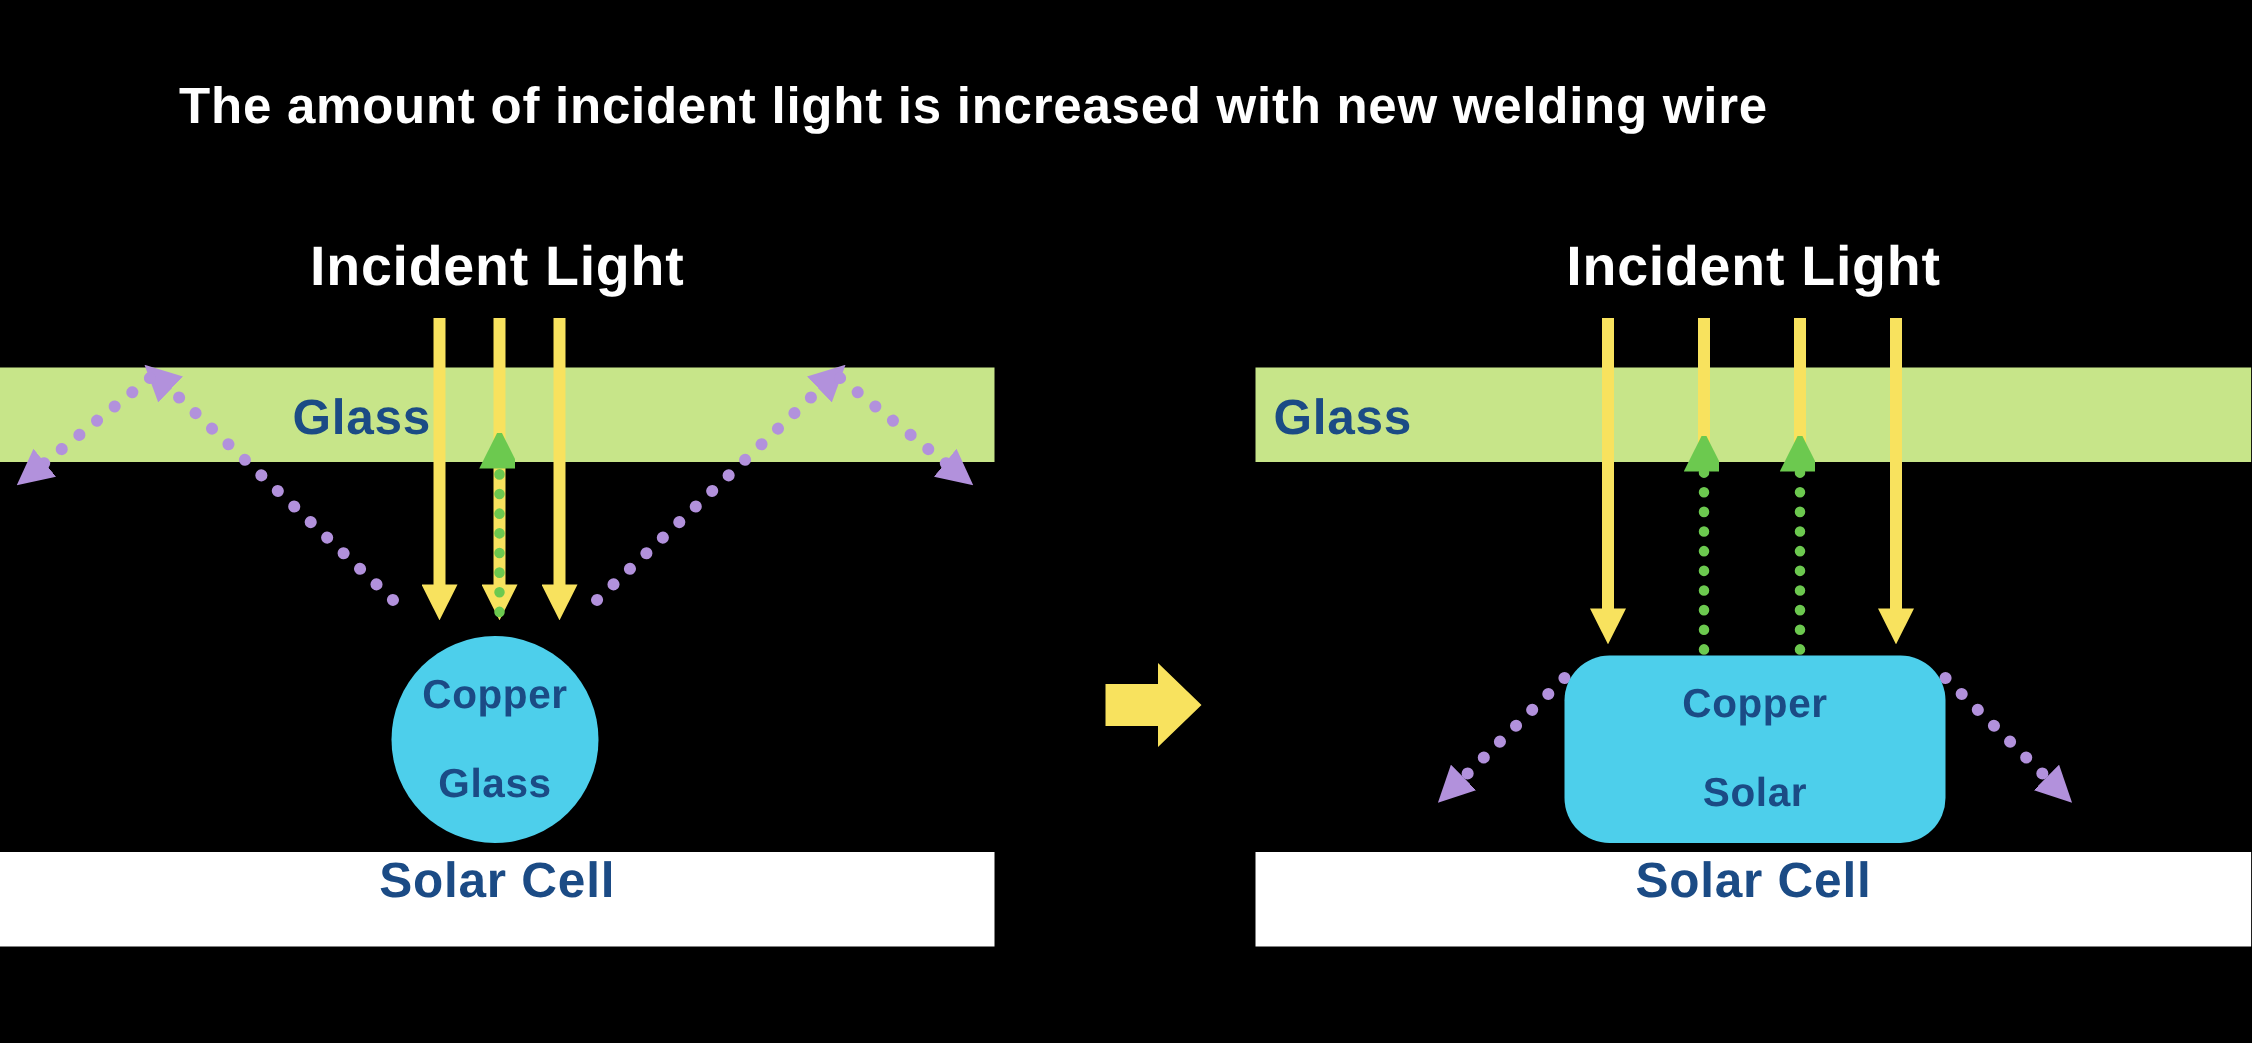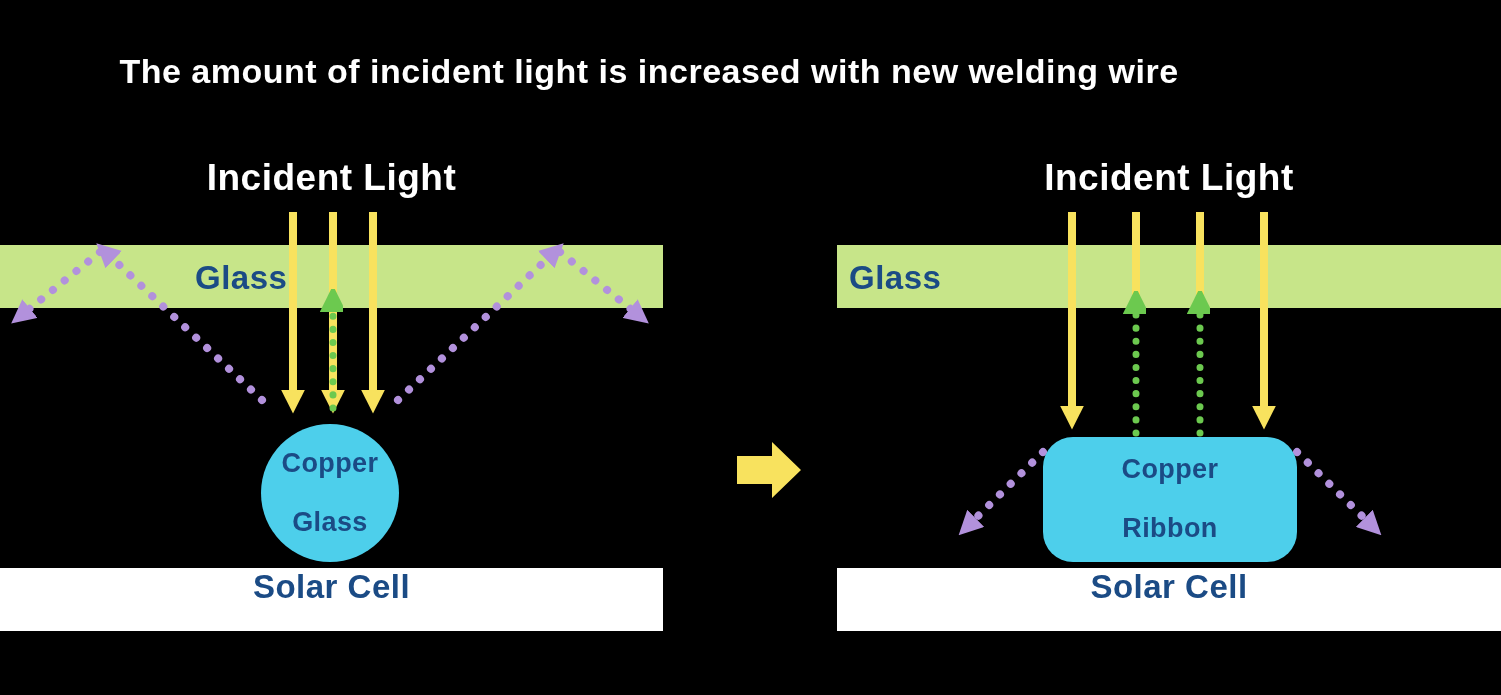--- a/index.html
+++ b/index.html
@@ -119,16 +119,16 @@
     <line class="p-line" x1="1043" y1="452" x2="974" y2="520" marker-end="url(#head-purple)"></line>
     <line class="p-line" x1="1297" y1="452" x2="1366" y2="520" marker-end="url(#head-purple)"></line>
   </svg>
 
   <div class="copper copper-wire">
     <span>Copper</span>
     <span>Glass</span>
   </div>
   <div class="copper copper-ribbon">
     <span>Copper</span>
-    <span>Ribbon</span>
+    <span>Solar</span>
   </div>
 
 </div>
 
 </body></html>

